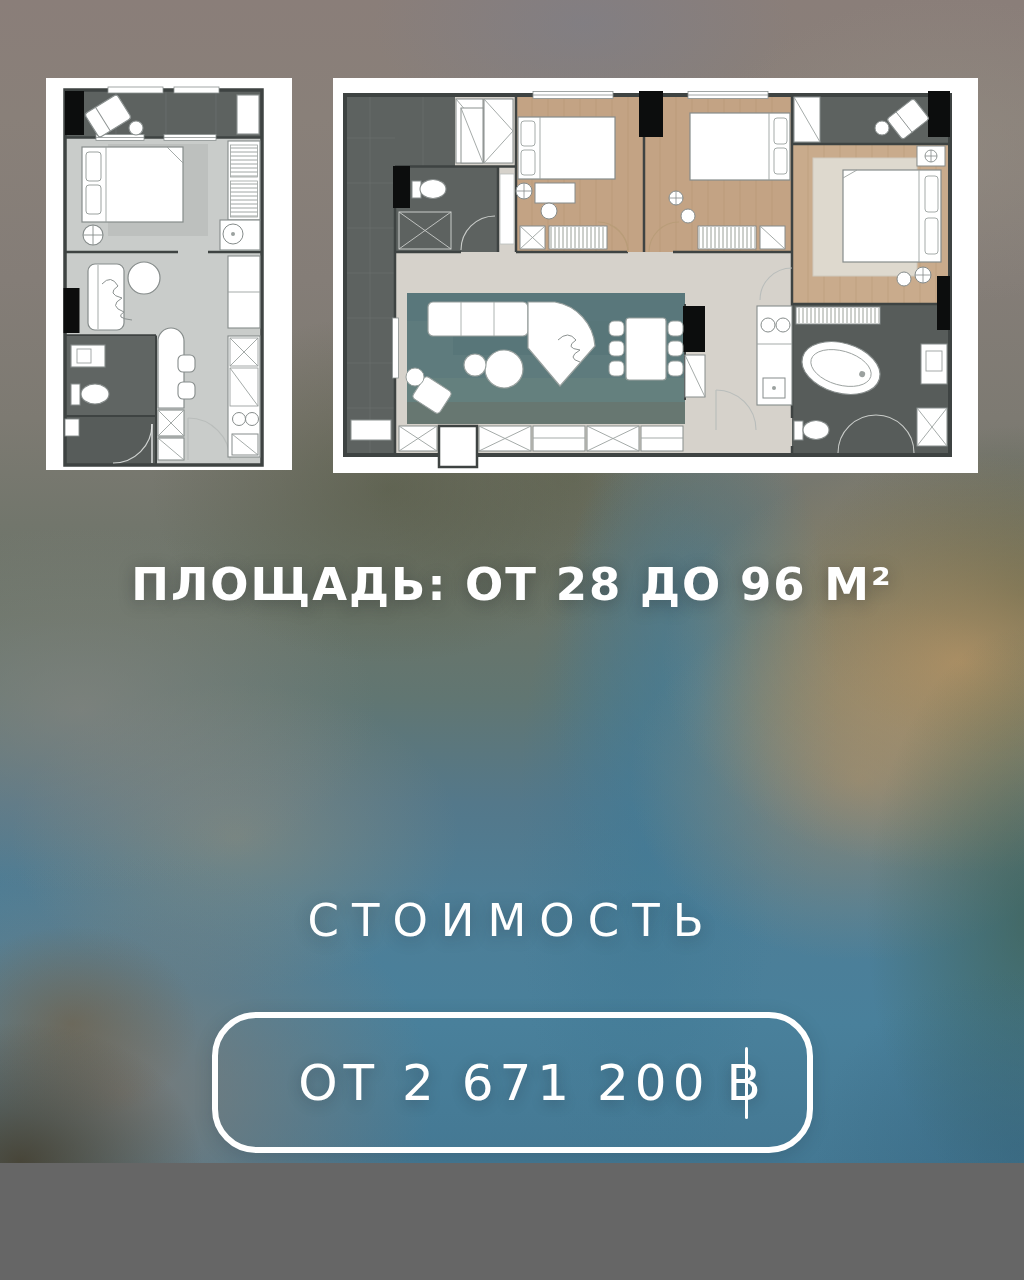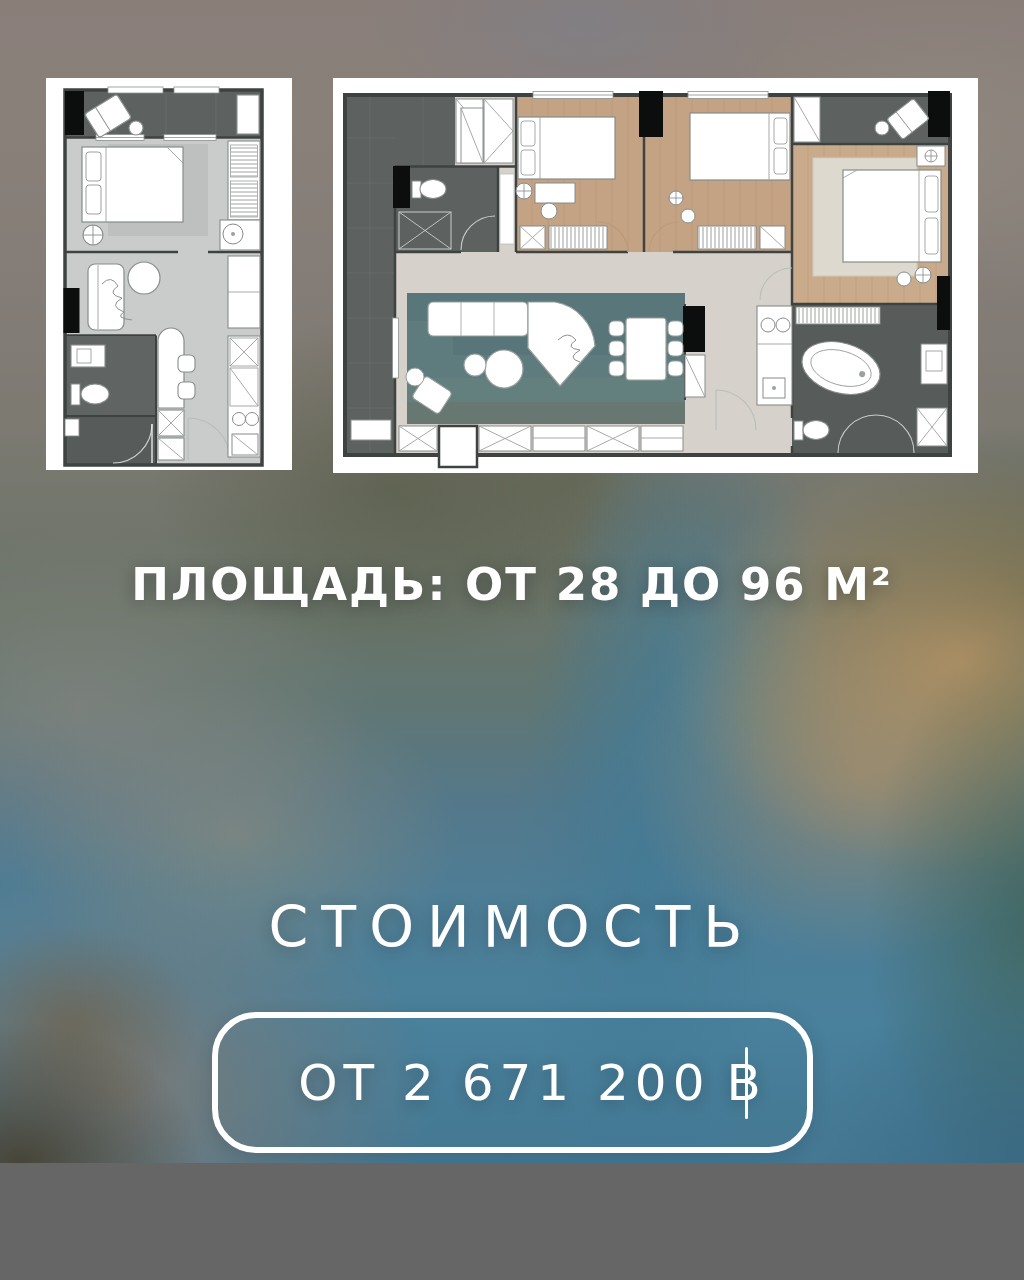--- a/index.html
+++ b/index.html
@@ -37,21 +37,21 @@
   .card-large{left:333px;top:78px;width:645px;height:395px;}
   .card svg{display:block;width:100%;height:100%;}
 
   .area-label{
     position:absolute;left:0;right:0;top:558px;text-align:center;
     color:#fff;font-weight:bold;font-size:45px;letter-spacing:2px;
     text-shadow:0 3px 16px rgba(25,30,35,.35);white-space:nowrap;
   }
   .price-title{
     position:absolute;left:0;right:0;top:894px;text-align:center;
-    color:#fff;font-weight:normal;font-size:57px;letter-spacing:13px;
+    color:#fff;font-weight:normal;font-size:45px;letter-spacing:13px;
     text-shadow:0 3px 16px rgba(25,30,35,.3);white-space:nowrap;
   }
   .price-button{
     position:absolute;left:212px;top:1012px;width:601px;height:141px;
     box-sizing:border-box;border:6px solid #fff;border-radius:44px;
     display:flex;align-items:center;justify-content:center;
     color:#fff;font-size:50px;letter-spacing:6px;white-space:nowrap;
     box-shadow:0 4px 18px rgba(30,40,50,.18);
     text-shadow:0 3px 14px rgba(25,30,35,.3);
     cursor:pointer;

